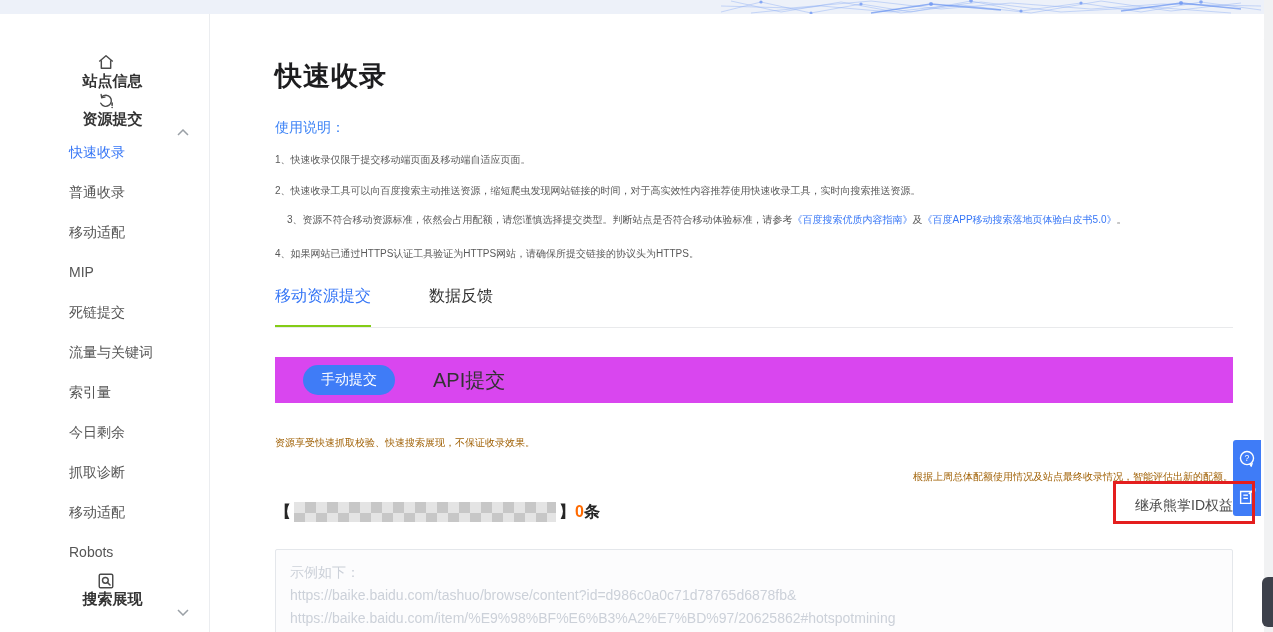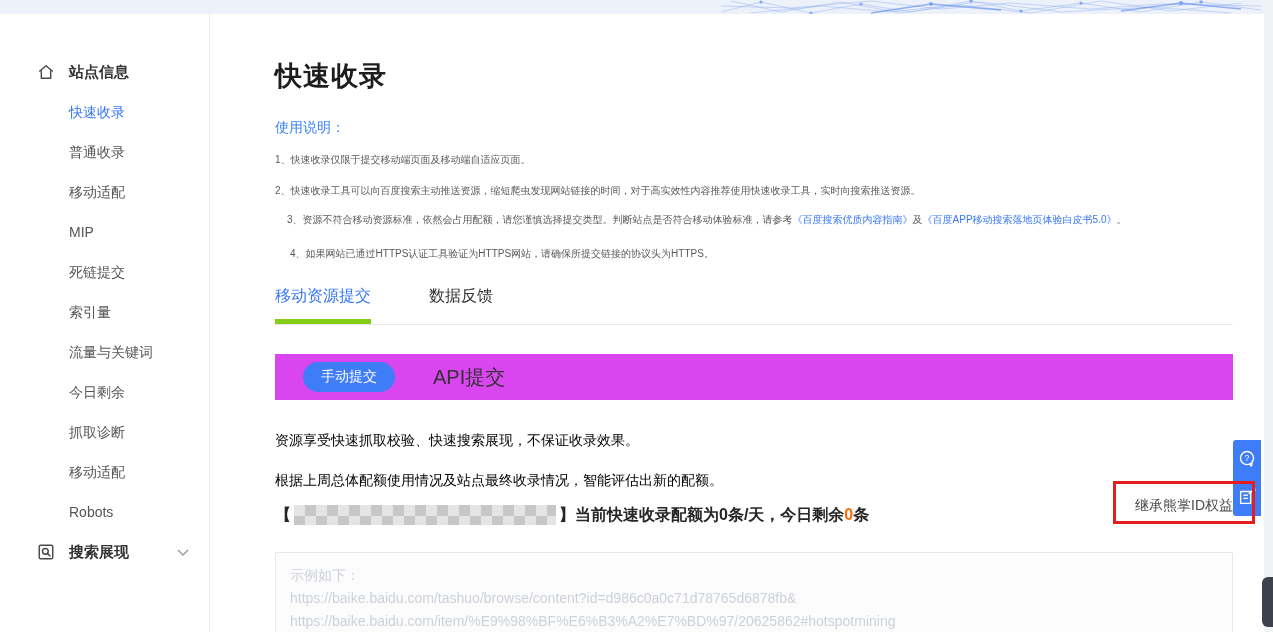--- a/index.html
+++ b/index.html
@@ -9,42 +9,42 @@
     -webkit-font-smoothing:antialiased;
   }
   
   .topstrip { position:absolute; top:0; left:0; right:0; height:14px; background:#edf1f9; overflow:hidden; z-index:5; }
   .topstrip svg { position:absolute; right:12px; top:0; }
   
   .sidebar {
     position:absolute; left:0; top:14px; bottom:0; width:210px; background:#fff;
     border-right:1px solid #ebedf0; box-sizing:border-box; padding-top:38px; overflow:hidden; z-index:4;
   }
-  .srow { height:40px; display:flex; align-items:center; padding:0 20px 0 36px; cursor:pointer; }
+  .srow { height:40px; display:flex; align-items:center; padding:0 20px 0 36px; cursor:pointer;flex-direction:column; }
   .srow .sicon { width:20px; height:20px; margin-right:13px; display:flex; align-items:center; justify-content:center; }
   .srow .slabel { font-size:15px; font-weight:bold; color:#333; }
   .srow .chev { margin-left:auto; display:flex; }
   .side-sub { height:40px; line-height:40px; padding-left:69px; font-size:14px; color:#555; cursor:pointer; }
   .side-sub.active { color:#3676f6; }
   
   .content { position:absolute; left:275px; top:14px; width:958px; z-index:6; }
   .page-title { margin:44px 0 0 0; font-size:27px; line-height:36px; font-weight:bold; color:#1d1d1f; letter-spacing:1px; }
   .usage-head { margin-top:25px; font-size:14px; color:#3b82f6; }
   .usage-item { margin-top:10px; font-size:10px; color:#595959; line-height:21px; }
   .usage-item.wrap { line-height:28px; margin-top:5px;margin-left:12px; }
   .tlink { color:#3676f6; cursor:pointer; }
   .tabs { margin-top:22px; display:flex; gap:58px; border-bottom:1px solid #e9eaec; }
   .tab { font-size:16px; color:#333; padding-bottom:12px; cursor:pointer; }
-  .tab.active { color:#3676f6; padding-bottom:12px; border-bottom:5px solid #84cc16; }
+  .tab.active { color:#3676f6; padding-bottom:18px; border-bottom:2px solid #84cc16; }
   .toolbar { margin-top:29px; height:46px; background:#d946ef; display:flex; align-items:center; padding-left:28px; box-sizing:border-box; }
   .mode-pill { background:#3f7cf7; color:#fff; font-size:14px; padding:6px 18px; border-radius:999px; cursor:pointer; }
   .mode-plain { font-size:20px; color:#333; margin-left:38px; cursor:pointer; }
-  .note { font-size:14px; color:#000000; line-height:20px; }
+  .note { font-size:10px; color:#a16207; line-height:20px; }
   .note.first { margin-top:30px; }
-  .note.second { margin-top:20px; }
+  .note.second { margin-top:14px;text-align:right; }
   .quota-row { margin-top:12px; height:26px; display:flex; align-items:center; font-size:16px; font-weight:bold; color:#262626; }
   .mosaic {
     display:inline-block; width:262px; height:20px; margin:0 3px;
     background-color:#d8d8d8;
     background-image:
       linear-gradient(45deg,#c7c7c7 25%,transparent 25%,transparent 75%,#c7c7c7 75%),
       linear-gradient(45deg,#c7c7c7 25%,#e4e4e4 25%,#e4e4e4 75%,#c7c7c7 75%),
       linear-gradient(90deg,transparent 58%,rgba(255,255,255,.55) 58%,rgba(255,255,255,.55) 72%,transparent 72%);
     background-size:22px 22px,22px 22px,100% 100%;
     background-position:0 0,11px 11px,0 0;
@@ -109,30 +109,46 @@
   <div class="srow">
     <span class="sicon">
       <svg width="18" height="18" viewBox="0 0 20 20" fill="none" stroke="#4a4a4a" stroke-width="1.6" stroke-linejoin="round">
         <path d="M2.5 9.5 L10 3 L17.5 9.5"></path>
         <path d="M4.8 8 V17 H15.2 V8"></path>
       </svg>
     </span>
     <span class="slabel">站点信息</span>
   </div>
 
+  <div class="srow">
+    <span class="sicon">
+      <svg width="18" height="18" viewBox="0 0 20 20" fill="none" stroke="#4a4a4a" stroke-width="1.6" stroke-linecap="round">
+        <path d="M4.2 12.5 a6.2 6.2 0 1 0 1.2-7.2"></path>
+        <path d="M4.6 2.8 L5.2 6.4 L8.8 5.6" stroke-width="1.5"></path>
+        <path d="M16.8 12.2 v2.6" stroke-width="1.8"></path>
+        <circle cx="16.8" cy="17.2" r="0.9" fill="#4a4a4a" stroke="none"></circle>
+      </svg>
+    </span>
+    <span class="slabel">资源提交</span>
+    <span class="chev">
+      <svg width="12" height="7" viewBox="0 0 12 7" fill="none">
+          <polyline points="1,6 6,1 11,6" stroke="#9aa0a6" stroke-width="1.5"></polyline>
+        </svg>
+    </span>
+  </div>
 
   <div class="side-sub active">快速收录</div>
   <div class="side-sub">普通收录</div>
   <div class="side-sub">移动适配</div>
   <div class="side-sub">MIP</div>
   <div class="side-sub">死链提交</div>
 
 
+  <div class="side-sub">流量与关键词</div>
   <div class="side-sub">索引量</div>
-  <div class="side-sub">流量与关键词</div>
   <div class="side-sub">今日剩余</div>
   <div class="side-sub">抓取诊断</div>
   <div class="side-sub">移动适配</div>
   <div class="side-sub">Robots</div>
 
   <div class="srow">
     <span class="sicon">
       <svg width="18" height="18" viewBox="0 0 20 20" fill="none" stroke="#4a4a4a" stroke-width="1.6">
         <rect x="2.5" y="2.5" width="15" height="15" rx="1.5"></rect>
         <circle cx="9.3" cy="9.3" r="3.2"></circle>
@@ -148,40 +164,39 @@
   </div>
 </div>
 
 <div class="content">
   <h1 class="page-title">快速收录</h1>
 
   <div class="usage-head">使用说明：</div>
   <div class="usage-item" style="margin-top:12px;">1、快速收录仅限于提交移动端页面及移动端自适应页面。</div>
   <div class="usage-item">2、快速收录工具可以向百度搜索主动推送资源，缩短爬虫发现网站链接的时间，对于高实效性内容推荐使用快速收录工具，实时向搜索推送资源。</div>
   <div class="usage-item wrap"><span>3、资源不符合移动资源标准，依然会占用配额，请您谨慎选择提交类型。判断站点是否符合移动体验标准，请参考</span><span class="tlink">《百度搜索优质内容指南》</span><span>及</span><span class="tlink">《百度APP移动搜索落地页体验白皮书5.0》</span><span>。</span></div>
-  <div class="usage-item" style="margin-top:9px;margin-left:15px;">4、如果网站已通过HTTPS认证工具验证为HTTPS网站，请确保所提交链接的协议头为HTTPS。</div>
+  <div class="usage-item" style="margin-top:9px;">4、如果网站已通过HTTPS认证工具验证为HTTPS网站，请确保所提交链接的协议头为HTTPS。</div>
 
   <div class="tabs">
     <div class="tab active">移动资源提交</div>
     <div class="tab">数据反馈</div>
   </div>
 
   <div class="toolbar">
     <span class="mode-pill">手动提交</span>
     <span class="mode-plain">API提交</span>
   </div>
 
   <div class="note first">资源享受快速抓取校验、快速搜索展现，不保证收录效果。</div>
   <div class="note second">根据上周总体配额使用情况及站点最终收录情况，智能评估出新的配额。</div>
 
   <div class="quota-row">
     <span>【</span>
     <span class="mosaic"></span>
     <span>】</span>
-    <span>当前快速收录配额为0条/天，今日剩余</span>
     <span class="q-orange">0</span>
     <span>条</span>
   </div>
 
   <div class="composer">
     <textarea placeholder="示例如下：
 https://baike.baidu.com/tashuo/browse/content?id=d986c0a0c71d78765d6878fb&amp;
 https://baike.baidu.com/item/%E9%98%BF%E6%B3%A2%E7%BD%97/20625862#hotspotmining" style=""></textarea>
   </div>
 </div>

